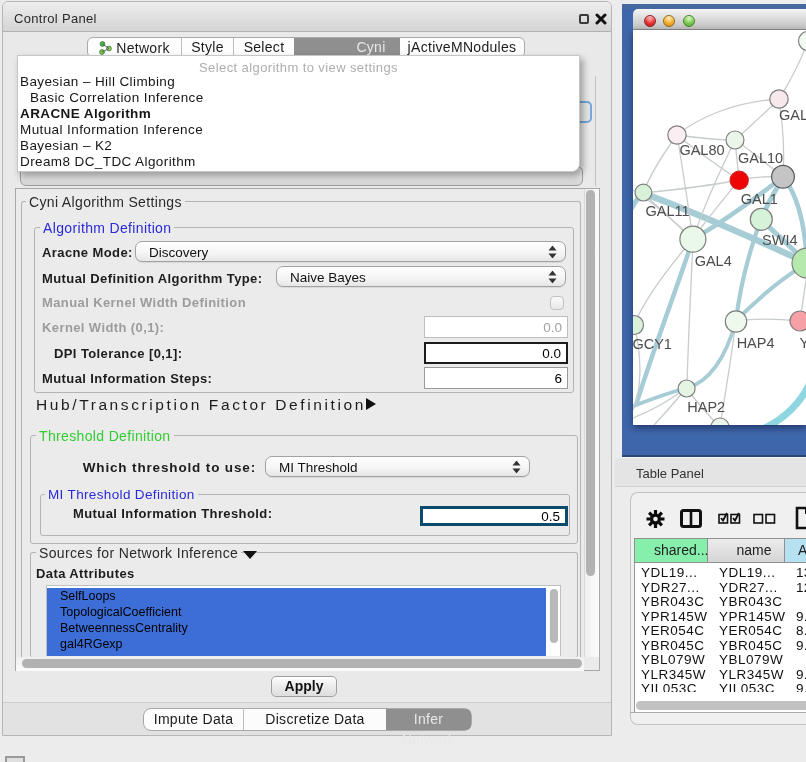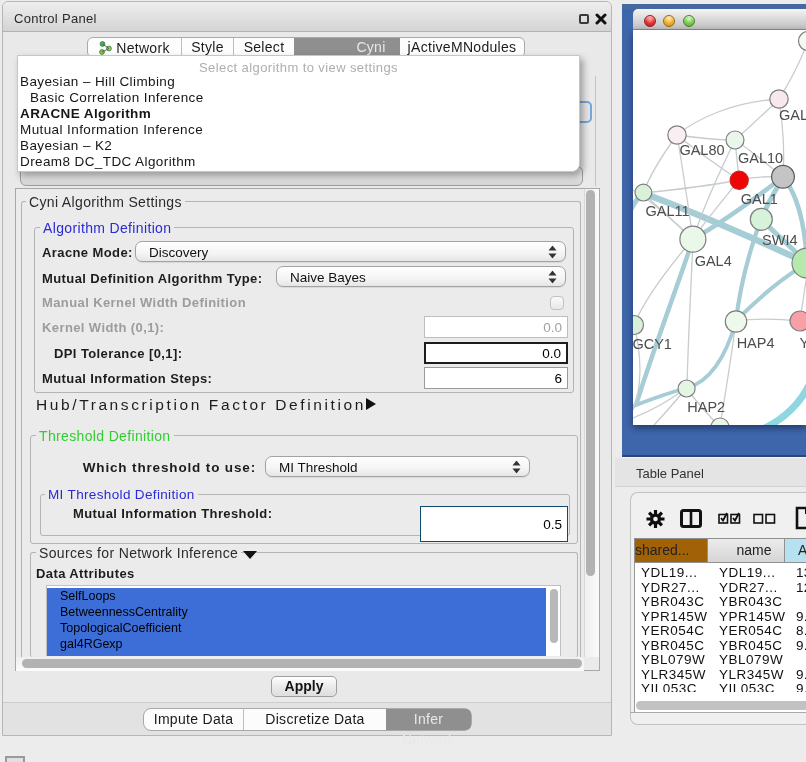--- a/index.html
+++ b/index.html
@@ -117,34 +117,34 @@
       <span>MI Threshold</span>
 <svg class="carets" viewBox="0 0 9 13">
         <path d="M4.5 0 L8.5 5 L0.5 5 Z" fill="#333"></path>
         <path d="M4.5 13 L8.5 8 L0.5 8 Z" fill="#333"></path>
       </svg>
     </div>
 
 <div class="grp" style="left:40px;top:494px;width:530px;height:42px;"></div>
 <div class="leg" style="left:45px;top:487px;color:#2a2ad8;font-size:13.5px;">MI Threshold Definition</div>
 <div class="lbl" style="left:49px;top:506px;margin-left:24px;">Mutual Information Threshold:</div>
-<div class="fld" style="left:420px;top:506px;width:148px;height:36px;border:1px solid #0c4a6e;color:#000;">
+<div class="fld" style="left:420px;top:506px;width:148px;height:20px;border:3px solid #0c4a6e;color:#000;">
       <span>0.5</span>
     </div>
 
 <div class="grp" style="left:30px;top:552px;width:548px;height:105px;border-bottom:none;"></div>
 <div class="leg" style="left:36px;top:545px;">Sources for Network Inference</div>
 <div class="abs" style="left:243px;top:551px;width:0;height:0;border-top:8px solid #111;border-left:7px solid transparent;border-right:7px solid transparent;z-index:4;"></div>
 <div class="lbl" style="left:36px;top:566px;z-index:4;">Data Attributes</div>
 
 <div class="abs" style="left:46px;top:585px;width:515px;height:71px;background:#fff;border:1px solid #c0c0c0;border-bottom:none;"></div>
 <div class="abs" style="left:47px;top:588px;width:499px;height:68px;background:#3d6ed8;color:#000000;font-size:12.5px;">
  <div style="height:16px;padding:1px 0 0 13px;">SelfLoops</div>
+ <div style="height:16px;padding:1px 0 0 13px;">TopologicalCoefficient</div>
  <div style="height:16px;padding:1px 0 0 13px;">BetweennessCentrality</div>
- <div style="height:16px;padding:1px 0 0 13px;">TopologicalCoefficient</div>
  <div style="height:16px;padding:1px 0 0 13px;">gal4RGexp</div>
 </div>
 <div class="abs" style="left:550px;top:589px;width:8px;height:54px;background:#b8b8b8;border-radius:4px;"></div>
 
 <div class="abs" style="left:271px;top:676px;width:66px;height:21px;border:1px solid #9e9e9e;border-radius:5px;background:linear-gradient(#ffffff,#e9e9e9 55%,#dedede);font-size:14px;font-weight:bold;color:#141414;text-align:center;line-height:19px;">Apply</div>
 
 <div class="abs" style="left:3px;top:702px;width:608px;height:33px;background:#e2e2e2;border-top:1px solid #cccccc;"></div>
 <div class="abs" style="left:143px;top:708px;width:329px;height:23px;background:#fcfcfc;border:1px solid #a8a8a8;border-radius:8px;display:flex;font-size:14px;color:#1a1a1a;letter-spacing:.3px;">
  <div style="width:99px;text-align:center;line-height:21px;">Impute Data</div>
  <div style="width:143px;text-align:center;line-height:21px;border-left:1px solid #bdbdbd;">Discretize Data</div>
@@ -259,21 +259,21 @@
 <svg class="abs" style="left:753px;top:512px;" width="23" height="12" viewBox="0 0 23 12">
       <rect x="1" y="2.5" width="8.5" height="8.5" fill="none" stroke="#111" stroke-width="1.6"></rect>
       <rect x="13" y="2.5" width="8.5" height="8.5" fill="none" stroke="#111" stroke-width="1.6"></rect>
     </svg>
 <svg class="abs" style="left:795px;top:506px;" width="18" height="24" viewBox="0 0 18 24">
       <path d="M2 2 H11 L16 7 V22 H2 Z" fill="none" stroke="#111" stroke-width="2.6"></path>
       <path d="M11 2 V7 H16" fill="none" stroke="#111" stroke-width="2"></path>
     </svg>
 
 <div class="abs" style="left:634px;top:538px;width:172px;height:25px;display:flex;font-size:15px;color:#222;border-top:1px solid #909090;border-bottom:1px solid #909090;border-left:1px solid #909090;">
- <div style="width:73px;flex:0 0 73px;background:#a16207;border-right:1px solid #909090;line-height:23px;font-size:14px;">shared...</div>
+ <div style="width:73px;flex:0 0 73px;background:#86efac;border-right:1px solid #909090;line-height:23px;padding-left:19px;font-size:14px;">shared...</div>
  <div style="width:77px;flex:0 0 77px;background:linear-gradient(#ececec,#d5d5d5);border-right:1px solid #909090;text-align:center;line-height:23px;padding-left:16px;font-size:14px;">name</div>
  <div style="flex:1 1 0;min-width:0;overflow:hidden;background:#b6e1f0;line-height:23px;padding-left:13px;font-size:14px;">Ave</div>
 </div>
 <div class="abs" style="left:634px;top:563px;width:172px;height:149px;background:#fff;border-left:1px solid #999;font-size:13.5px;color:#111;letter-spacing:.2px;">
  <div style="position:absolute;left:6px;top:3px;line-height:14.5px;width:162px;height:125.5px;overflow:hidden;letter-spacing:.5px;">YDL19...<br>YDR27...<br>YBR043C<br>YPR145W<br>YER054C<br>YBR045C<br>YBL079W<br>YLR345W<br>YIL053C</div>
  <div style="position:absolute;left:84px;top:3px;line-height:14.5px;width:85px;height:125.5px;overflow:hidden;letter-spacing:.5px;">YDL19...<br>YDR27...<br>YBR043C<br>YPR145W<br>YER054C<br>YBR045C<br>YBL079W<br>YLR345W<br>YIL053C</div>
  <div style="position:absolute;left:161px;top:3px;line-height:14.5px;width:12px;height:125.5px;overflow:hidden;">13<br>12<br>&nbsp;<br>9.<br>8.<br>9.<br>&nbsp;<br>9.<br>9.</div>
  <div style="position:absolute;left:1px;top:137.5px;width:175px;height:9px;background:#c2c2c2;border-radius:5px;"></div>
 </div>
 <div class="abs" style="left:630px;top:712px;width:176px;height:1px;background:#aaa;"></div>

